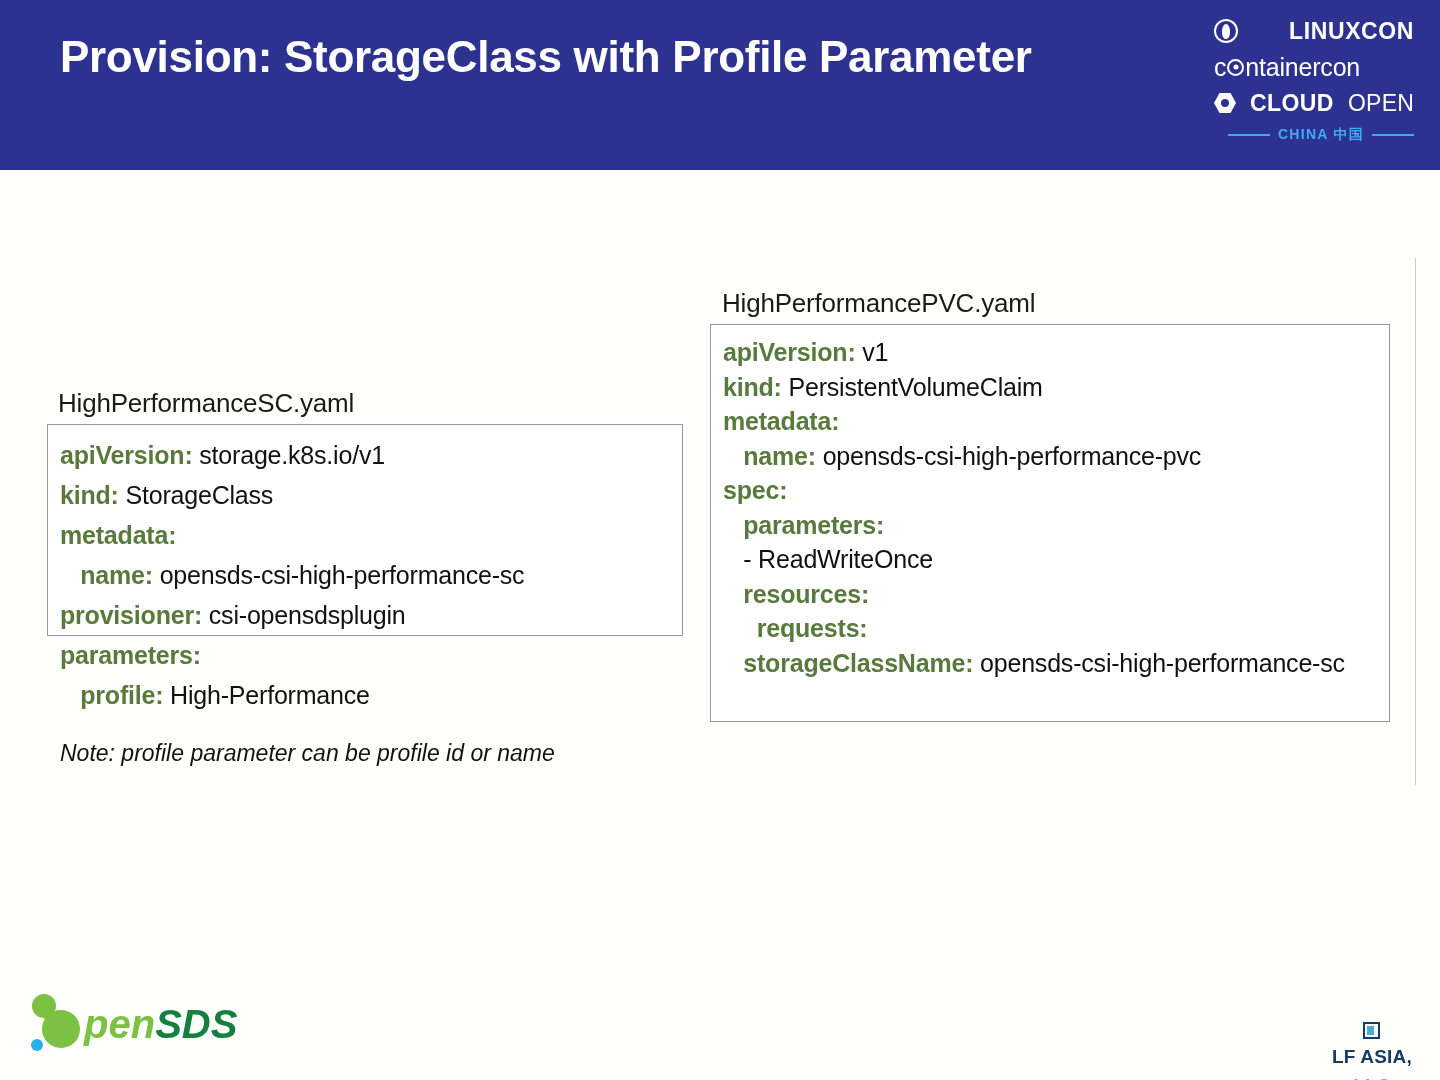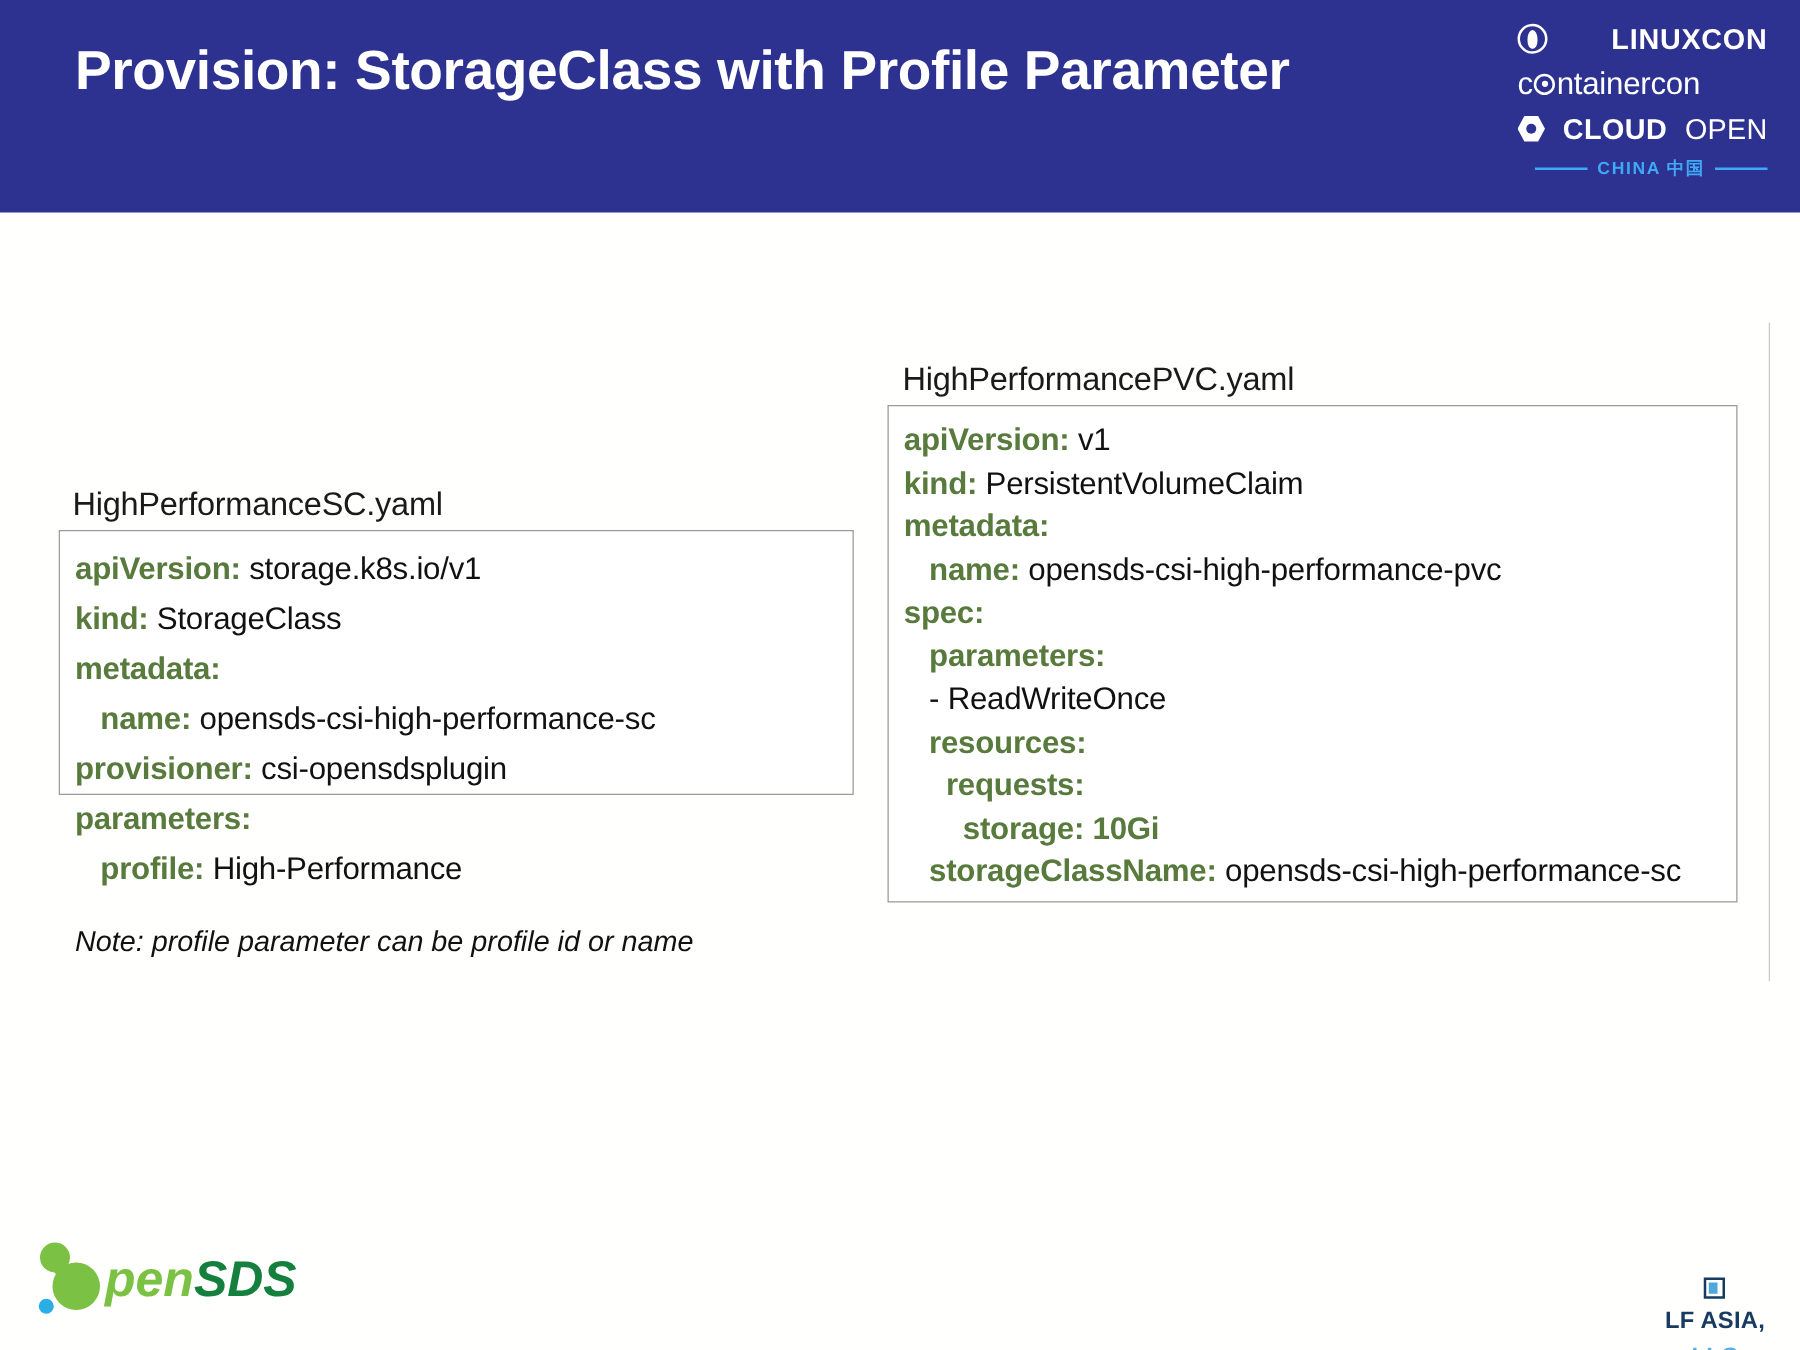--- a/index.html
+++ b/index.html
@@ -334,21 +334,20 @@
 <div class="yaml-box" id="pvc-box">
     <div class="yaml-line"><span></span><span class="k">apiVersion:</span><span class="v"> v1</span></div>
     <div class="yaml-line"><span></span><span class="k">kind:</span><span class="v"> PersistentVolumeClaim</span></div>
     <div class="yaml-line"><span></span><span class="k">metadata:</span></div>
     <div class="yaml-line"><span>   </span><span class="k">name:</span><span class="v"> opensds-csi-high-performance-pvc</span></div>
     <div class="yaml-line"><span></span><span class="k">spec:</span></div>
     <div class="yaml-line"><span>   </span><span class="k">parameters:</span></div>
     <div class="yaml-line"><span>   </span><span class="v">- ReadWriteOnce</span></div>
     <div class="yaml-line"><span>   </span><span class="k">resources:</span></div>
     <div class="yaml-line"><span>     </span><span class="k">requests:</span></div>
-    <div class="yaml-line"><span>       </span><span class="k">storage:</span><span class="v-green"> 10Gi</span></div>
     <div class="yaml-line"><span>   </span><span class="k">storageClassName:</span><span class="v"> opensds-csi-high-performance-sc</span></div>
   </div>
 
 <div class="note-text">Note: profile parameter can be profile id or name</div>
 
 <div class="divider-line"></div>
 
 <div class="opensds-logo">
   <svg width="70" height="70" viewBox="0 0 70 70">
     <circle cx="20" cy="18" r="12" fill="#7BC143"></circle>

